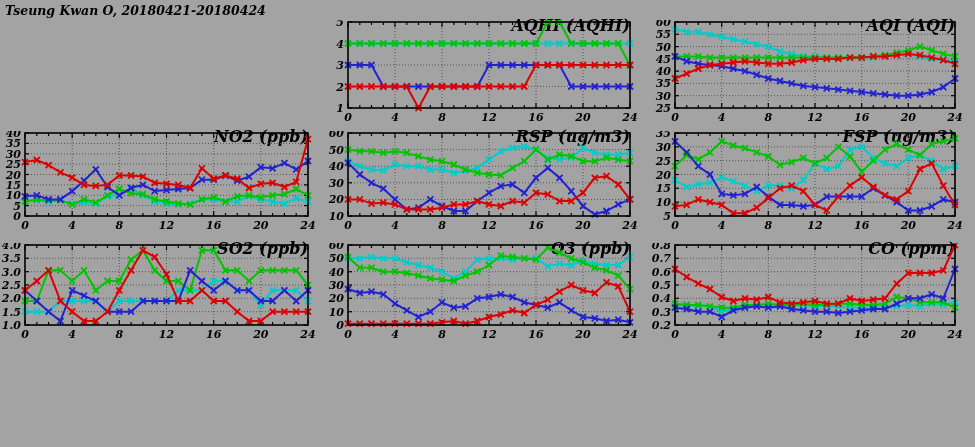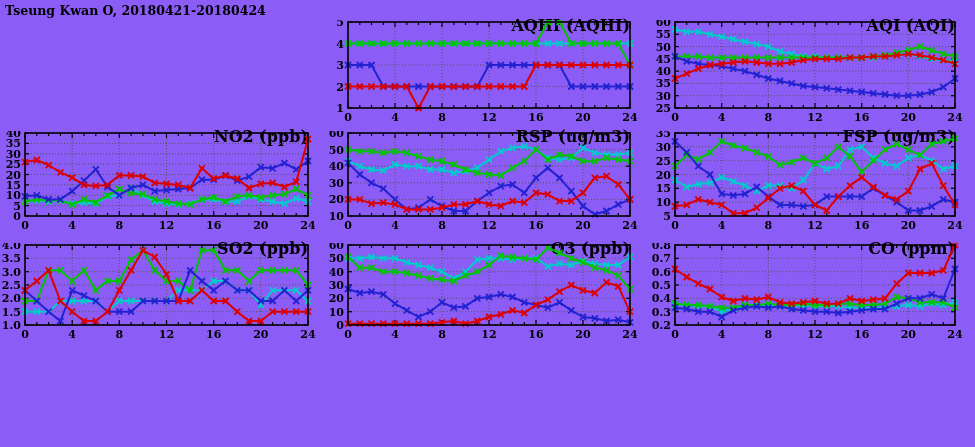--- a/index.html
+++ b/index.html
@@ -1,17 +1,17 @@
 <!DOCTYPE html>
 <html><head>
 <meta charset="utf-8">
 <style>
   html,body{margin:0;padding:0;background:#fff;}
-  .stage{position:relative;width:975px;height:447px;background:#8b5cf6;overflow:hidden;
-         font-family:"DejaVu Serif",serif;color:#000;}
+  .stage{position:relative;width:975px;height:447px;background:#a3a3a3;overflow:hidden;
+         font-family:"DejaVu Serif",serif;color:#000;font-style:italic;}
   .page-title{position:absolute;left:5px;top:3px;font-weight:bold;font-size:12.5px;white-space:nowrap;}
   .cell{position:absolute;}
   .ctitle{position:absolute;top:12px;right:10px;font-weight:bold;font-size:16px;white-space:nowrap;line-height:12px;text-align:center;}
   .cell svg{position:absolute;left:0;top:12px;}
   svg text{font-family:"DejaVu Serif",serif;font-weight:bold;font-size:11px;fill:#000;}
   svg .grid{stroke:#555;stroke-width:1;stroke-dasharray:1 2;}
   svg .tick{stroke:#000;stroke-width:1.2;}
 </style>
 </head>
 <body>

